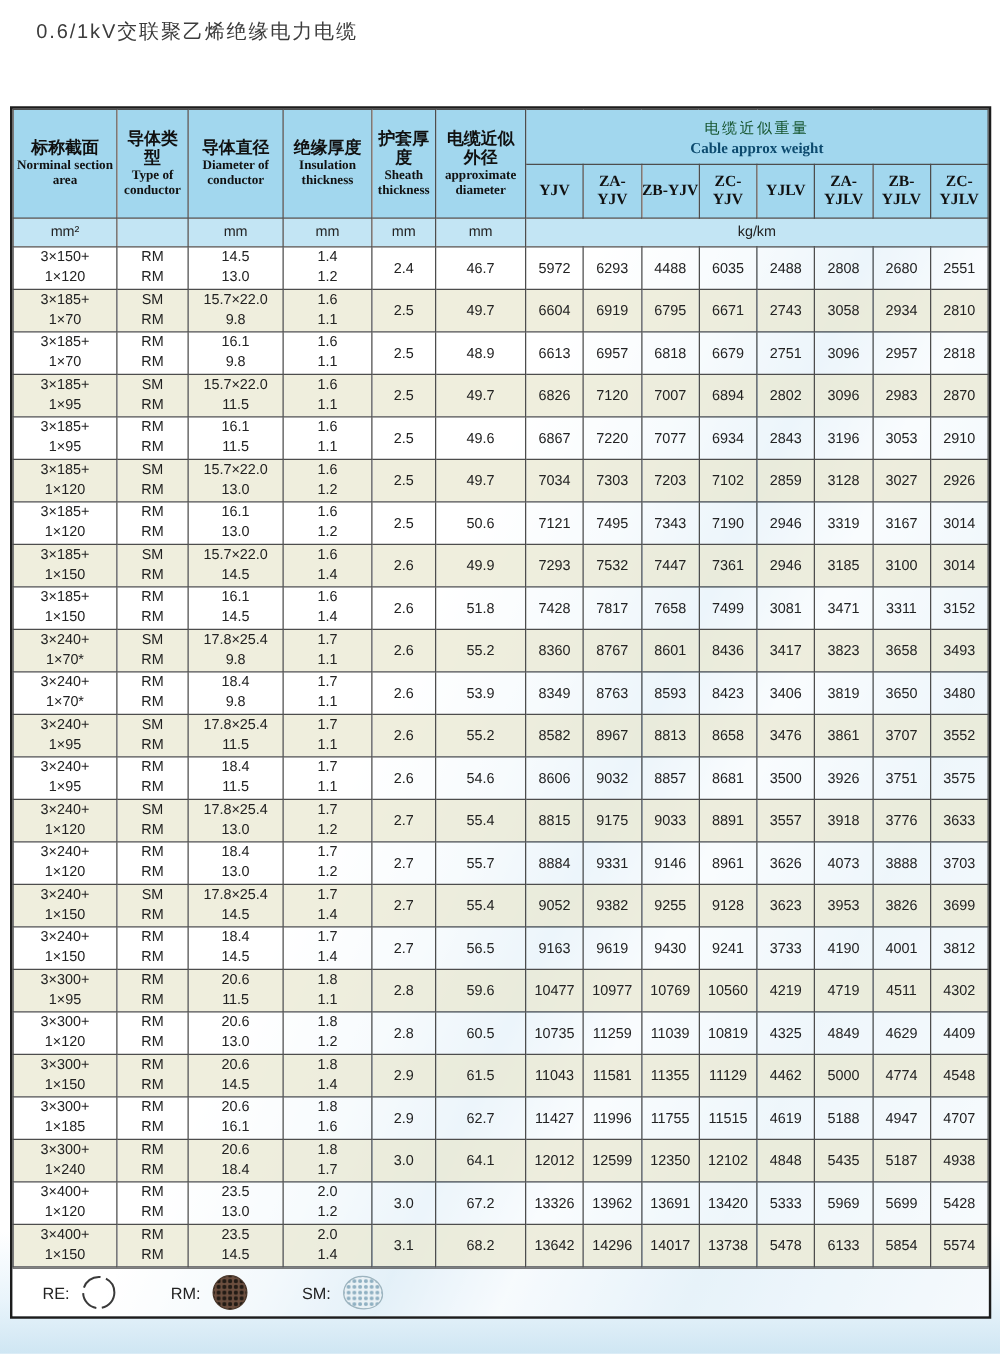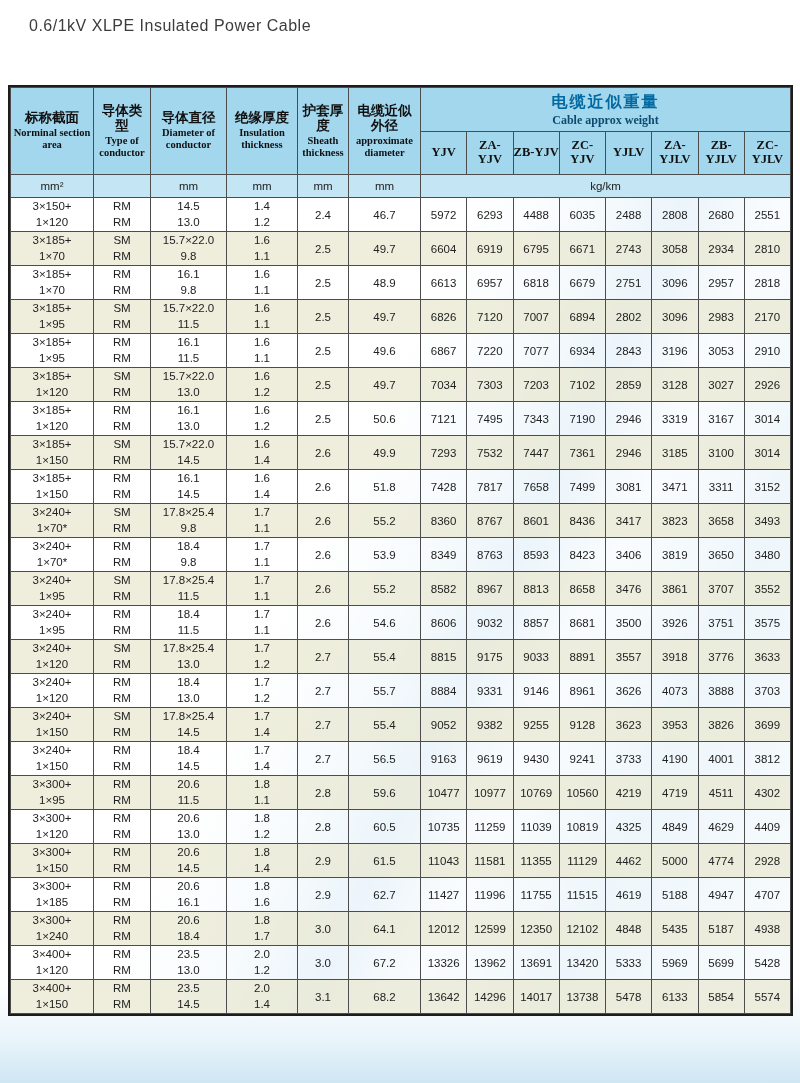--- a/index.html
+++ b/index.html
@@ -19,21 +19,21 @@
   table.spec{width:100%;border-collapse:collapse;table-layout:fixed;}
   table.spec th,table.spec td{
     border:1px solid #4d4d4d;text-align:center;vertical-align:middle;
     padding:0;overflow:hidden;
   }
   thead tr.hdr-main th{background:#a2d7ee;height:43px;}
   thead tr.hdr-sub th{background:#a2d7ee;height:42px;}
   thead tr.hdr-unit td{background:#c3e5f4;height:22px;font-size:11.5px;color:#222;}
   th.col-head{background:#a2d7ee;}
   .h-zh{font-size:13.5px;font-weight:bold;color:#111;line-height:1.15;padding:1px 2px 0 2px;}
-  .h-zh-big{font-size:16px;font-weight:bold;color:#0369a1;letter-spacing:2px;}
+  .h-zh-big{font-size:12px;font-weight:normal;color:#14532d;letter-spacing:2px;}
   .h-en{font-family:"Liberation Serif",serif;font-size:10.5px;font-weight:bold;color:#111;line-height:1.12;padding:1px 1px 2px 1px;}
   .h-en-big{font-family:"Liberation Serif",serif;font-size:12px;font-weight:bold;color:#0c4a6e;}
   th.sub-head{font-family:"Liberation Serif",serif;font-size:12.5px;font-weight:bold;color:#111;line-height:1.1;padding:2px 1px;}
   tbody tr{height:34px;padding-left:11px;}
   tbody tr:nth-child(odd) td{background:rgba(255,255,255,0.62);}
   tbody tr:nth-child(even) td{background:rgba(237,236,216,0.88);}
   tbody td{font-size:11.5px;color:#222;}
   .ln{line-height:15.5px;}
   .legend{
     height:38px;border-top:1px solid #4d4d4d;background:rgba(255,255,255,0.45);
@@ -41,21 +41,21 @@
   }
   .legend-item{display:flex;align-items:center;gap:7px;}
   .legend-label{font-size:13px;color:#222;}
   .lg-icon{display:block;}
 </style>
 </head>
 <body>
 
 <div class="page">
   <div class="titles">
-    <div class="title-en">0.6/1kV  XLPE  Insulated Power Cable</div>
+    <div class="title-zh">0.6/1kV交联聚乙烯绝缘电力电缆</div>
   </div>
 
   <div class="table-wrap">
     <table class="spec">
       <colgroup>
         <col style="width:83px">
           <col style="width:57px">
           <col style="width:76px">
         <col style="width:71px">
           <col style="width:51px">
@@ -217,21 +217,21 @@
             </td>
             <td>2.5</td>
             <td>49.7</td>
             <td>6826</td>
             <td>7120</td>
             <td>7007</td>
             <td>6894</td>
             <td>2802</td>
             <td>3096</td>
             <td>2983</td>
-            <td>2170</td>
+            <td>2870</td>
           </tr>
           <tr>
             <td>
               <div class="ln">3×185+</div>
               <div class="ln">1×95</div>
             </td>
             <td>
               <div class="ln">RM</div>
               <div class="ln">RM</div>
             </td>
@@ -665,21 +665,21 @@
             </td>
             <td>2.9</td>
             <td>61.5</td>
             <td>11043</td>
             <td>11581</td>
             <td>11355</td>
             <td>11129</td>
             <td>4462</td>
             <td>5000</td>
             <td>4774</td>
-            <td>2928</td>
+            <td>4548</td>
           </tr>
           <tr>
             <td>
               <div class="ln">3×300+</div>
               <div class="ln">1×185</div>
             </td>
             <td>
               <div class="ln">RM</div>
               <div class="ln">RM</div>
             </td>
@@ -781,20 +781,46 @@
             <td>14296</td>
             <td>14017</td>
             <td>13738</td>
             <td>5478</td>
             <td>6133</td>
             <td>5854</td>
             <td>5574</td>
           </tr>
         </tbody>
     </table>
+    <div class="legend" id="legend-row">
+        <span class="legend-item">
+          <span class="legend-label">RE:</span>
+          <span>
+            <svg class="lg-icon" width="32" height="32" viewBox="0 0 32 32">
+              <circle cx="16" cy="16" r="12.5" fill="none" stroke="#3a3a3a" stroke-width="1.6" stroke-dasharray="17 4.5"></circle>
+            </svg>
+          </span>
+        </span>
+        <span class="legend-item">
+          <span class="legend-label">RM:</span>
+          <span>
+            <svg class="lg-icon" width="32" height="32" viewBox="0 0 32 32">
+              <circle cx="16" cy="16" r="13.5" fill="url(#dotsDark)" stroke="#4a382c" stroke-width="1"></circle>
+            </svg>
+          </span>
+        </span>
+        <span class="legend-item">
+          <span class="legend-label">SM:</span>
+          <span>
+            <svg class="lg-icon" width="36" height="32" viewBox="0 0 36 32">
+              <path d="M18 3 C27 3 33.5 9 34 17 C34.3 23 29 28.5 21 29 C12 29.6 3.5 25 3 17.5 C2.5 9.5 9 3 18 3 Z" fill="url(#dotsLight)" stroke="#9db4bf" stroke-width="1"></path>
+            </svg>
+          </span>
+        </span>
+      </div>
   </div>
 </div>
 
 <svg width="0" height="0" style="position:absolute">
   <defs>
     <pattern id="dotsDark" width="4.6" height="4.6" patternUnits="userSpaceOnUse">
       <rect width="4.6" height="4.6" fill="#6b4e3e"></rect>
       <circle cx="2.3" cy="2.3" r="1.7" fill="#221b15"></circle>
     </pattern>
     <pattern id="dotsLight" width="4.6" height="4.6" patternUnits="userSpaceOnUse">

